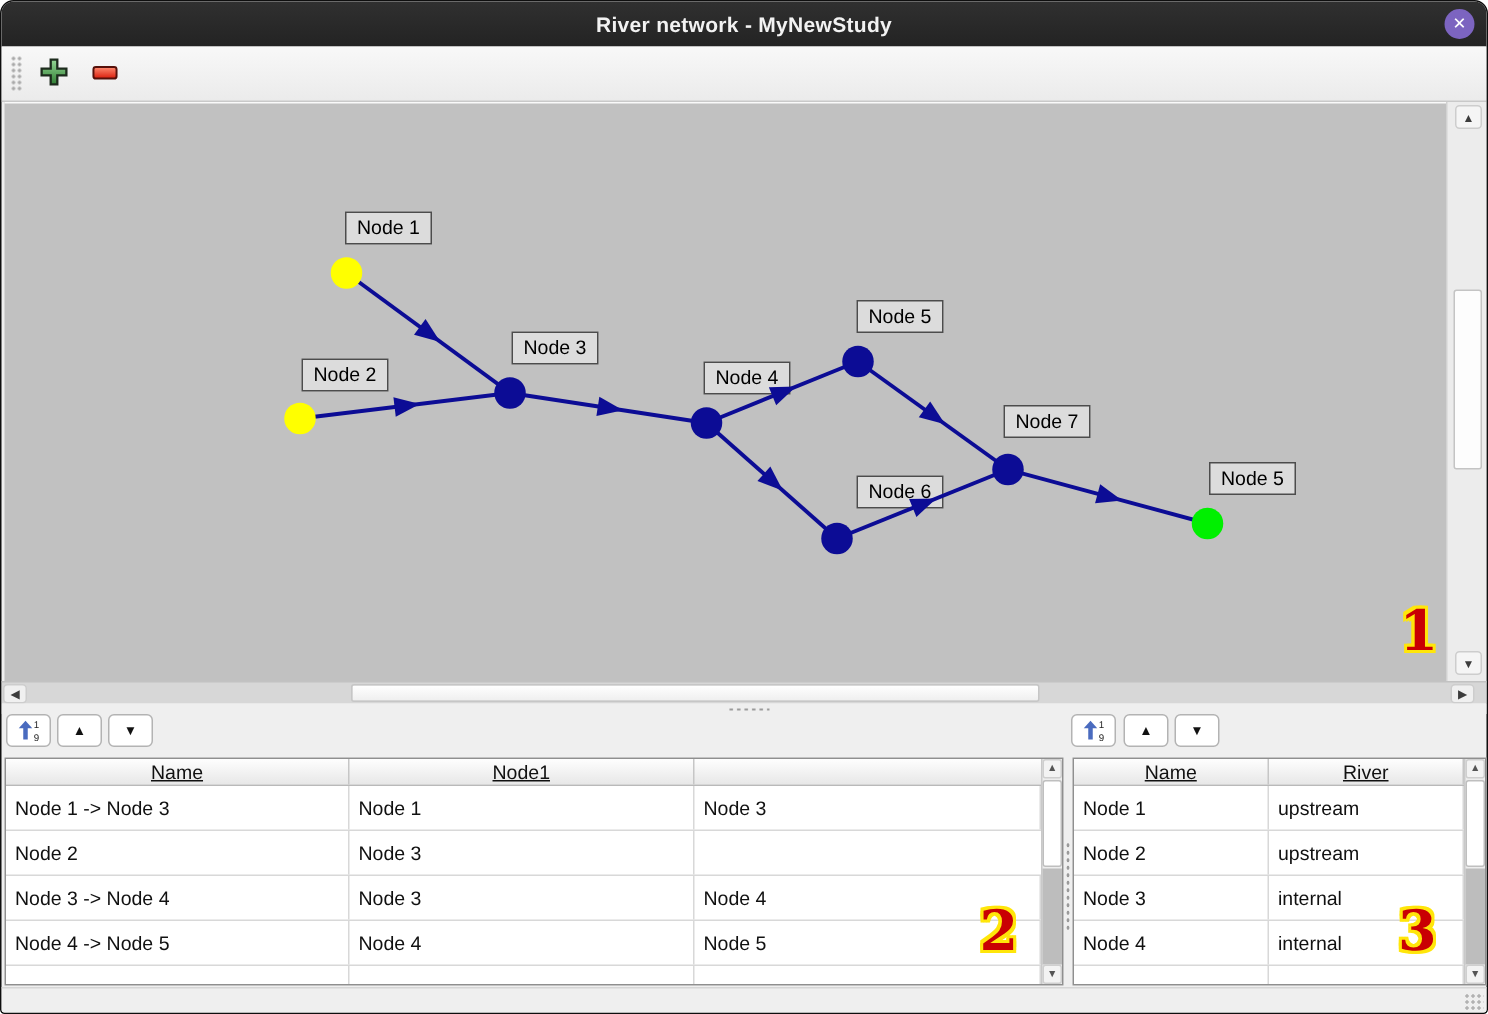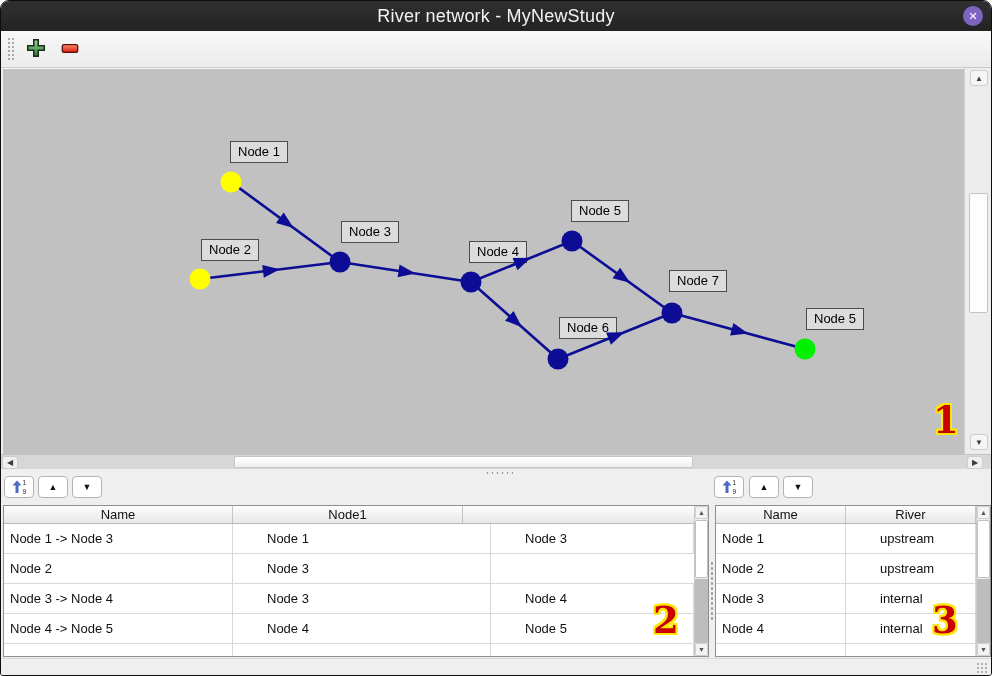--- a/index.html
+++ b/index.html
@@ -8,21 +8,21 @@
     position:relative; width:992px; height:676px;
     border:1px solid #0e0e0e; border-radius:9px 9px 3px 3px;
     overflow:hidden; background:#efefef;
   }
   
   .titlebar {
     position:absolute; left:0; top:0; width:100%; height:30px;
     background:linear-gradient(#303030,#232323);
     display:flex; align-items:center; justify-content:center;
   }
-  .title { color:#f2f2f2; font-size:18px; font-weight:normal; letter-spacing:.2px; }
+  .title { color:#f2f2f2; font-size:14px; font-weight:bold; letter-spacing:.2px; }
   .close-btn {
     position:absolute; right:8px; top:5px; width:20px; height:20px;
     border-radius:50%; border:none; background:#7c64c0; color:#fff;
     font-size:11px; line-height:18px; text-align:center; padding:0; cursor:pointer;
   }
   
   .toolbar {
     position:absolute; left:0; top:30px; width:100%; height:37px;
     background:linear-gradient(#f8f8f8,#ebebeb);
     border-bottom:1px solid #c9c9c9;
@@ -97,22 +97,22 @@
   }
   
   .table {
     position:absolute; top:504px; height:152px; background:#ffffff;
     border:1px solid #8f8f8f; display:flex;
   }
   #left-table { left:2px; width:706px; }
   #right-table { left:714px; width:276px; }
   .t-main { flex:1; display:flex; flex-direction:column; overflow:hidden; }
   .t-head { display:grid; height:19px; background:linear-gradient(#fefefe,#e7e7e7); border-bottom:1px solid #b9b9b9; }
-  .t-hcell { border-right:1px solid #c6c6c6; display:flex; align-items:center; justify-content:center; font-size:13px; color:#111; }
-  .t-row { display:grid; height:30px; border-bottom:1px solid #d8d8d8; background:#fff;gap:28px; }
+  .t-hcell { border-right:1px solid #c6c6c6; display:flex; align-items:center; justify-content:center; font-size:13px; color:#111;text-decoration:underline; }
+  .t-row { display:grid; height:30px; border-bottom:1px solid #d8d8d8; background:#fff; }
   .t-row.partial { height:12px; border-bottom:none; }
   .t-cell { border-right:1px solid #d8d8d8; display:flex; align-items:center; padding:0 6px; font-size:13px; color:#111; white-space:nowrap; overflow:hidden; }
   #left-table .t-head, #left-table .t-row { grid-template-columns:229px 230px 1fr; }
   #right-table .t-head, #right-table .t-row { grid-template-columns:130px 1fr; }
   .t-scroll { width:14px; display:flex; flex-direction:column; background:#ededed; border-left:1px solid #c9c9c9; }
   .t-sb-btn { height:13px; background:#f3f3f3; border:1px solid #cfcfcf; border-radius:2px; font-size:7px; color:#555; display:flex; align-items:center; justify-content:center; cursor:pointer; }
   .t-thumb { height:58px; background:#ffffff; border:1px solid #bfbfbf; border-radius:2px; margin:1px 0; }
   .t-trough { flex:1; background:#bdbdbd; }
   
   .statusbar { position:absolute; left:0; top:657px; width:992px; height:19px; background:#efefef; border-top:1px solid #d6d6d6; }
@@ -170,21 +170,21 @@
     </button>
   </div>
 
   <div class="canvas" id="canvas">
     <div id="label-layer">
         <div class="node-label" style="left: 227px; top: 72px;">Node 1</div>
         <div class="node-label" style="left: 198px; top: 170px;">Node 2</div>
         <div class="node-label" style="left: 338px; top: 152px;">Node 3</div>
         <div class="node-label" style="left: 466px; top: 172px;">Node 4</div>
         <div class="node-label" style="left: 568px; top: 131px;">Node 5</div>
-        <div class="node-label" style="left: 556px; top: 248px;">Node 6</div>
+        <div class="node-label" style="left: 568px; top: 248px;">Node 6</div>
         <div class="node-label" style="left: 666px; top: 201px; text-align: right;">Node 7</div>
         <div class="node-label" style="left: 803px; top: 239px;">Node 5</div>
       </div>
     <svg id="net-svg" width="961" height="386">
         <line x1="228" y1="113" x2="337" y2="193" stroke="#0c0c95" stroke-width="2.6"></line>
         <polygon points="10,0 -7,-6.5 -7,6.5" transform="translate(282.5,153) rotate(36.27661935831702)" fill="#0c0c95"></polygon>
         <line x1="197" y1="210" x2="337" y2="193" stroke="#0c0c95" stroke-width="2.6"></line>
         <polygon points="10,0 -7,-6.5 -7,6.5" transform="translate(267,201.5) rotate(-6.923448914810532)" fill="#0c0c95"></polygon>
         <line x1="337" y1="193" x2="468" y2="213" stroke="#0c0c95" stroke-width="2.6"></line>
         <polygon points="10,0 -7,-6.5 -7,6.5" transform="translate(402.5,203) rotate(8.68041842507129)" fill="#0c0c95"></polygon>

